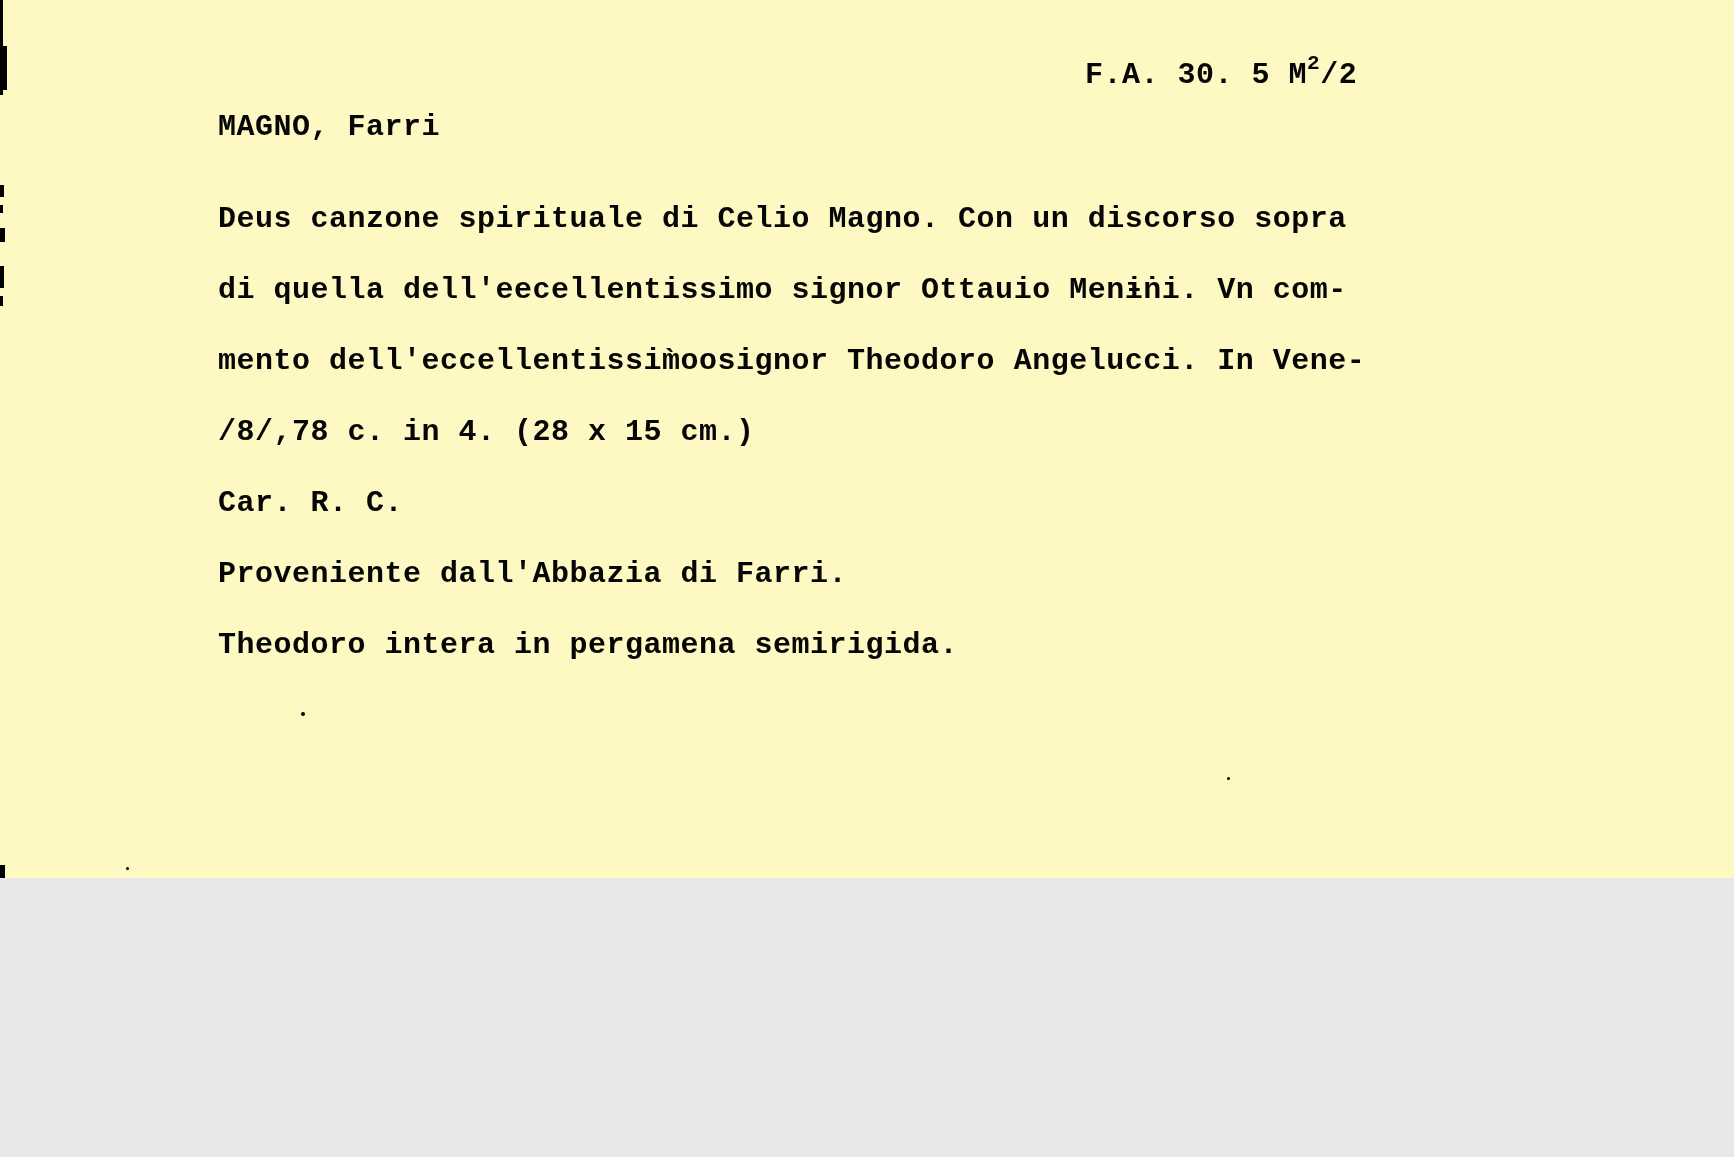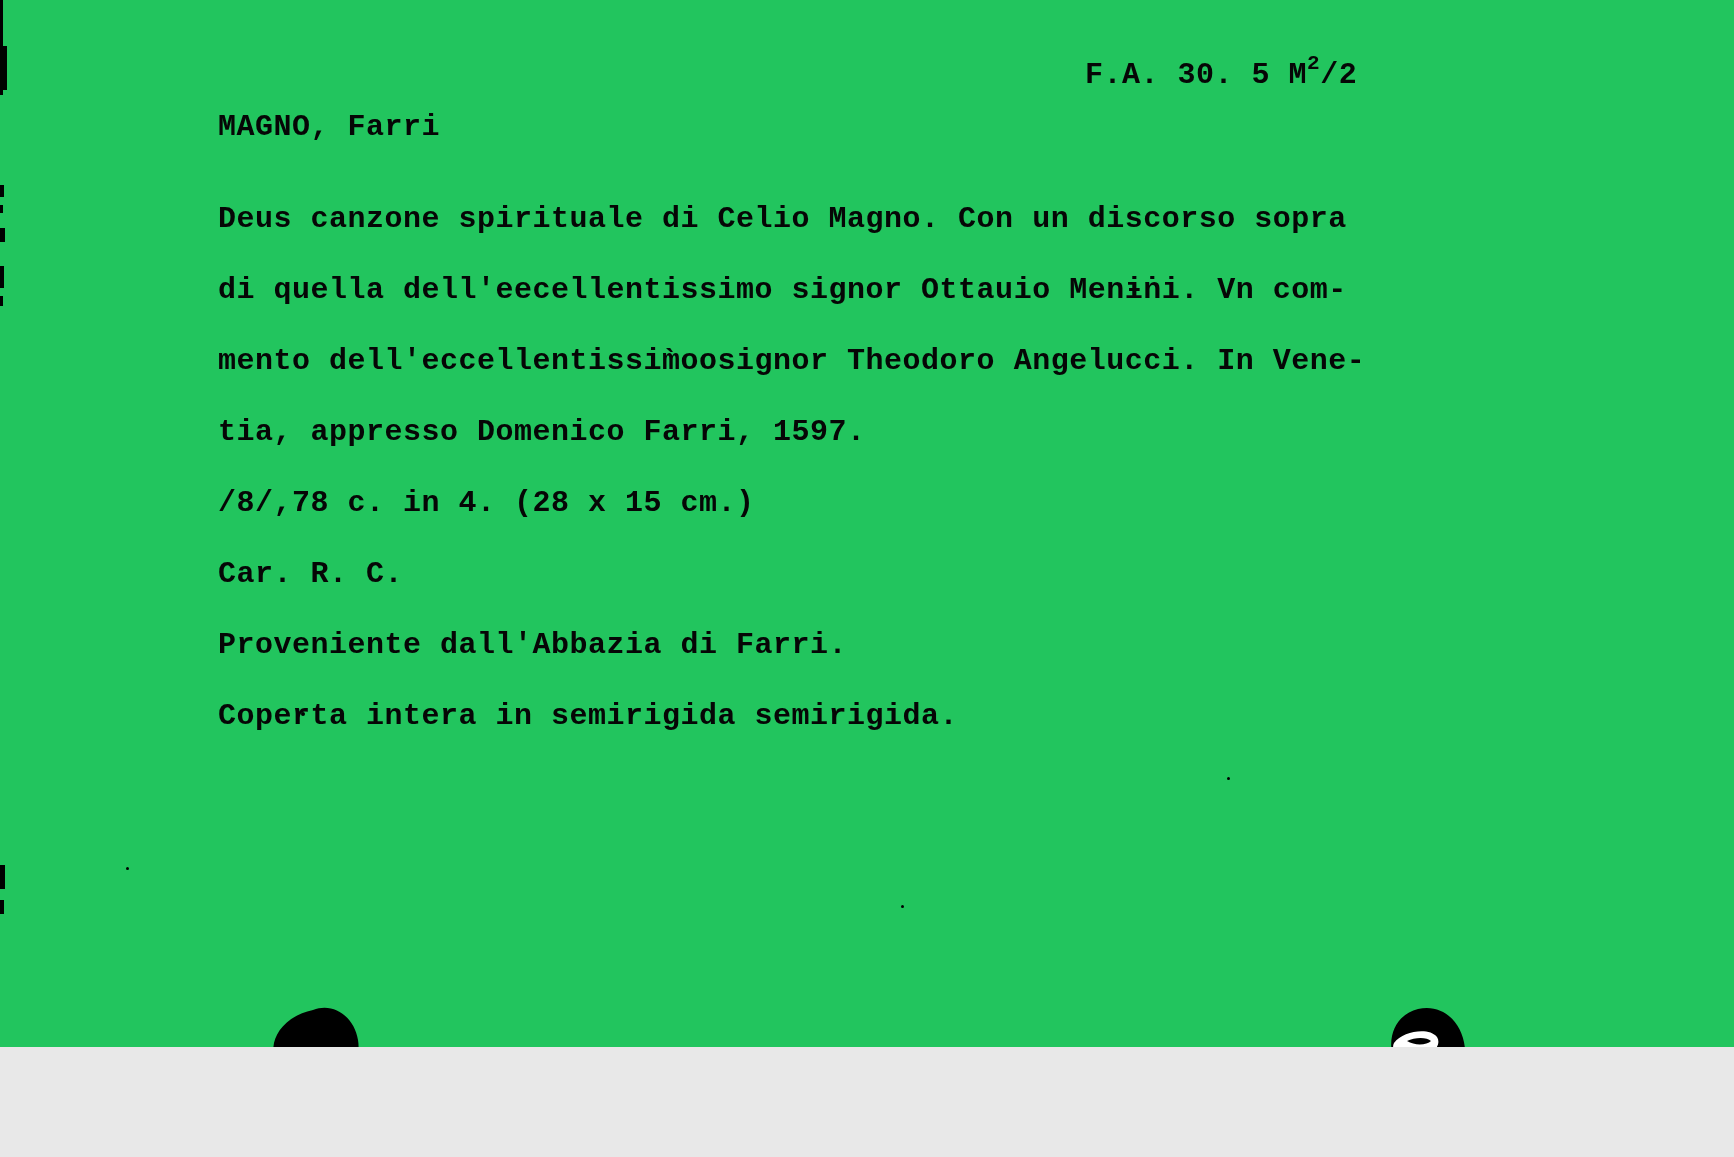--- a/index.html
+++ b/index.html
@@ -3,22 +3,22 @@
 <meta charset="utf-8">
 <style>
   html, body {
     margin: 0;
     padding: 0;
     background: #e8e8e8;
   }
   .page {
     position: relative;
     width: 1734px;
-    height: 1047px;
-    background: #22c55e;
+    height: 878px;
+    background: #fef9c3;
     overflow: hidden;
     font-family: "Liberation Mono", "DejaVu Sans Mono", monospace;
     color: #060606;
   }
   .call-number {
     position: absolute;
     left: 1085px;
     top: 58px;
     font-size: 30px;
     font-weight: 700;
@@ -72,25 +72,24 @@
 <div class="page">
 
   <div class="call-number"><span>F.A. 30. 5 M</span><span class="sup">2</span><span>/2</span></div>
 
   <div class="heading">MAGNO, Farri</div>
 
   <div class="body-block">
     <div class="body-line">Deus canzone spirituale di Celio Magno. Con un discorso sopra</div>
     <div class="body-line">di quella dell'eecellentissimo signor Ottauio Menɨṅi. Vn com-</div>
     <div class="body-line">mento dell'eccellentissim̀oosignor Theodoro Angelucci. In Vene-</div>
-    <div class="body-line">tia, appresso Domenico Farri, 1597.</div>
     <div class="body-line">/8/,78 c. in 4. (28 x 15 cm.)</div>
     <div class="body-line">Car. R. C.</div>
     <div class="body-line">Proveniente dall'Abbazia di Farri.</div>
-    <div class="body-line">Coperta intera in semirigida semirigida.</div>
+    <div class="body-line">Theodoro intera in pergamena semirigida.</div>
   </div>
 
   <svg class="blot" style="left:255px; top:1000px;" width="112" height="128" viewBox="0 0 112 128">
     <path fill="#000" d="M58,10 C78,2 99,16 103,40 C106,58 97,72 86,79 C92,91 83,106 64,110 C46,114 28,106 22,93 C13,95 7,88 10,80 C4,71 9,59 19,55 C15,38 29,16 58,10 Z"></path>
     <path fill="#fff" d="M24,92 C30,88 40,89 42,95 C43,100 36,103 30,101 C25,100 21,96 24,92 Z"></path>
     <path fill="#000" d="M30,116 C42,122 58,122 70,117 L70,120 C58,126 42,126 29,119 Z"></path>
     <rect fill="#000" x="4" y="60" width="6" height="4"></rect>
   </svg>
 
   <svg class="blot" style="left:1373px; top:1005px;" width="100" height="112" viewBox="0 0 100 112">

